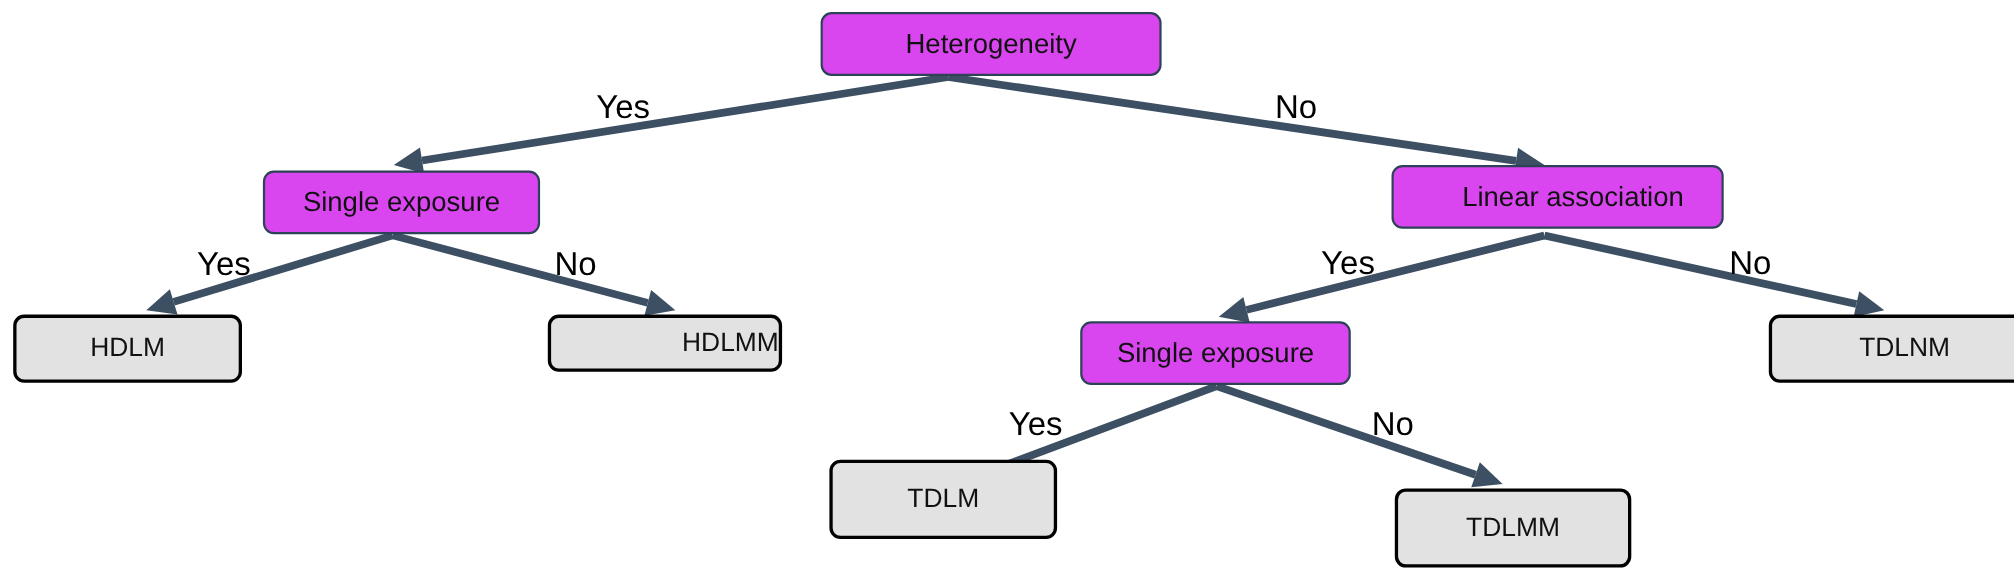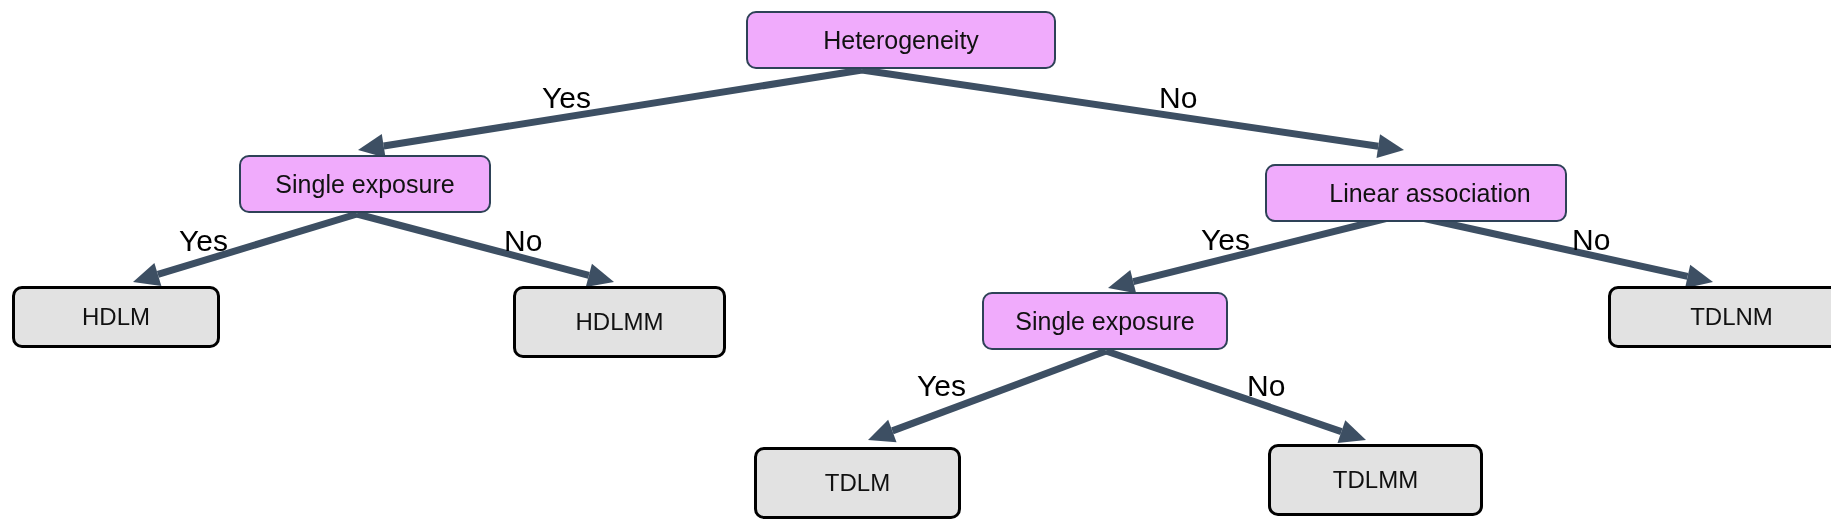--- a/index.html
+++ b/index.html
@@ -29,21 +29,21 @@
     box-sizing: border-box;
     display: flex;
     align-items: center;
     justify-content: center;
     border-radius: 10px;
     text-align: center;
     white-space: nowrap;
     line-height: 1;
   }
   .node-decision {
-    background: #f0abfc;
+    background: #d946ef;
     border: 2px solid #2e4257;
     color: #111111;
     font-size: 25px;
   }
   .node-leaf {
     background: #e2e2e2;
     border: 3px solid #000000;
     color: #111111;
     font-size: 24px;
   }
@@ -96,36 +96,36 @@
       </g>
     </svg>
 
   <div id="node-layer">
       <div class="node node-decision" style="left: 746px; top: 11px; width: 310px; height: 58px;">
         <span>Heterogeneity</span>
       </div>
       <div class="node node-decision" style="left: 239px; top: 155px; width: 252px; height: 58px;">
         <span>Single exposure</span>
       </div>
-      <div class="node node-decision" style="left: 1265px; top: 164px; width: 302px; height: 58px; padding-left: 28px;">
+      <div class="node node-decision" style="left: 1265px; top: 150px; width: 302px; height: 58px; padding-left: 28px;">
         <span>Linear association</span>
       </div>
       <div class="node node-decision" style="left: 982px; top: 292px; width: 246px; height: 58px;">
         <span>Single exposure</span>
       </div>
       <div class="node node-leaf" style="left: 12px; top: 286px; width: 208px; height: 62px;">
         <span>HDLM</span>
       </div>
-      <div class="node node-leaf" style="left: 513px; top: 286px; width: 213px; height: 72px;">
+      <div class="node node-leaf" style="left: 498px; top: 286px; width: 213px; height: 52px; justify-content: flex-end;">
         <span>HDLMM</span>
       </div>
       <div class="node node-leaf" style="left: 1608px; top: 286px; width: 247px; height: 62px;">
         <span>TDLNM</span>
       </div>
-      <div class="node node-leaf" style="left: 754px; top: 447px; width: 207px; height: 72px;">
+      <div class="node node-leaf" style="left: 754px; top: 418px; width: 207px; height: 72px;">
         <span>TDLM</span>
       </div>
       <div class="node node-leaf" style="left: 1268px; top: 444px; width: 215px; height: 72px; border-radius: 10px;">
         <span>TDLMM</span>
       </div>
     </div>
   <div id="label-layer">
       <div class="edge-label" style="left: 542px; top: 83px;">Yes</div>
       <div class="edge-label" style="left: 1159px; top: 83px;">No</div>
       <div class="edge-label" style="left: 179px; top: 226px;">Yes</div>

